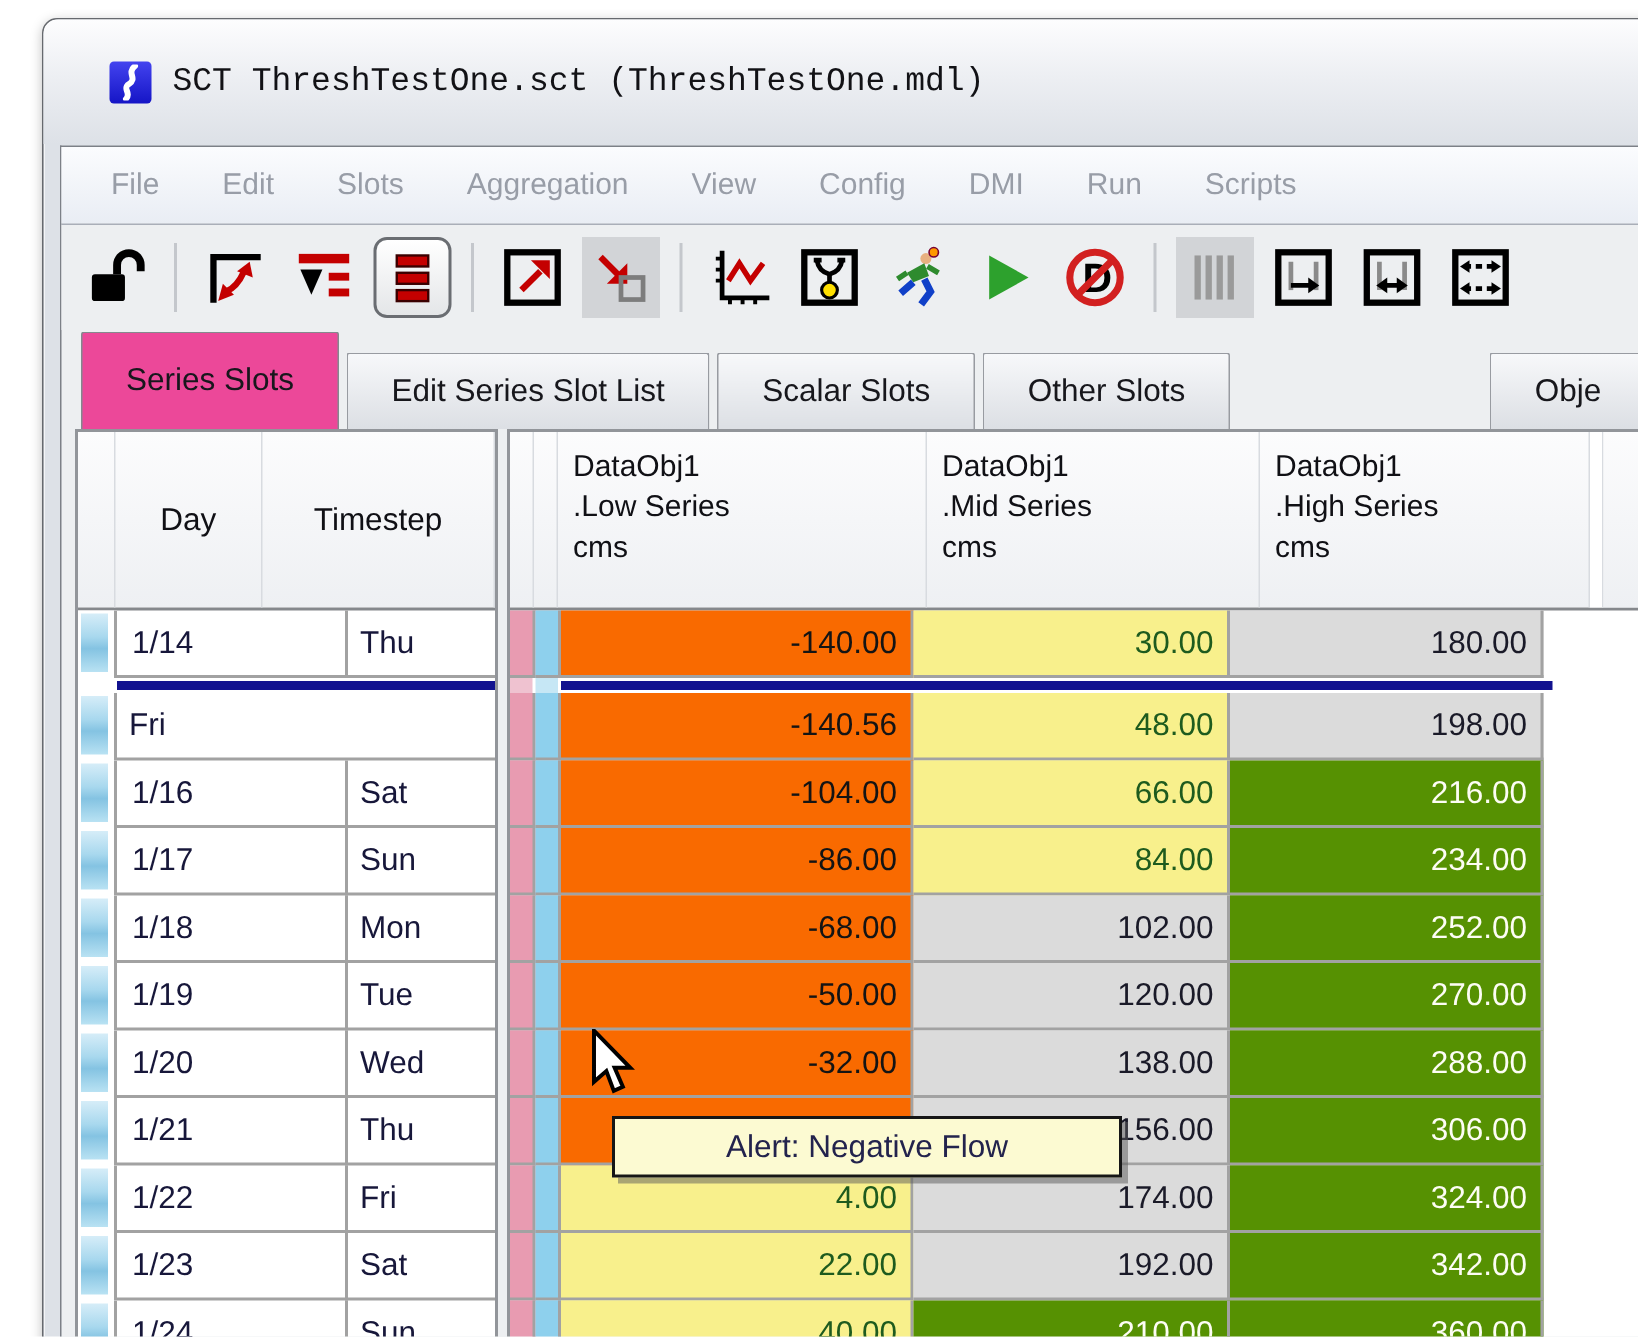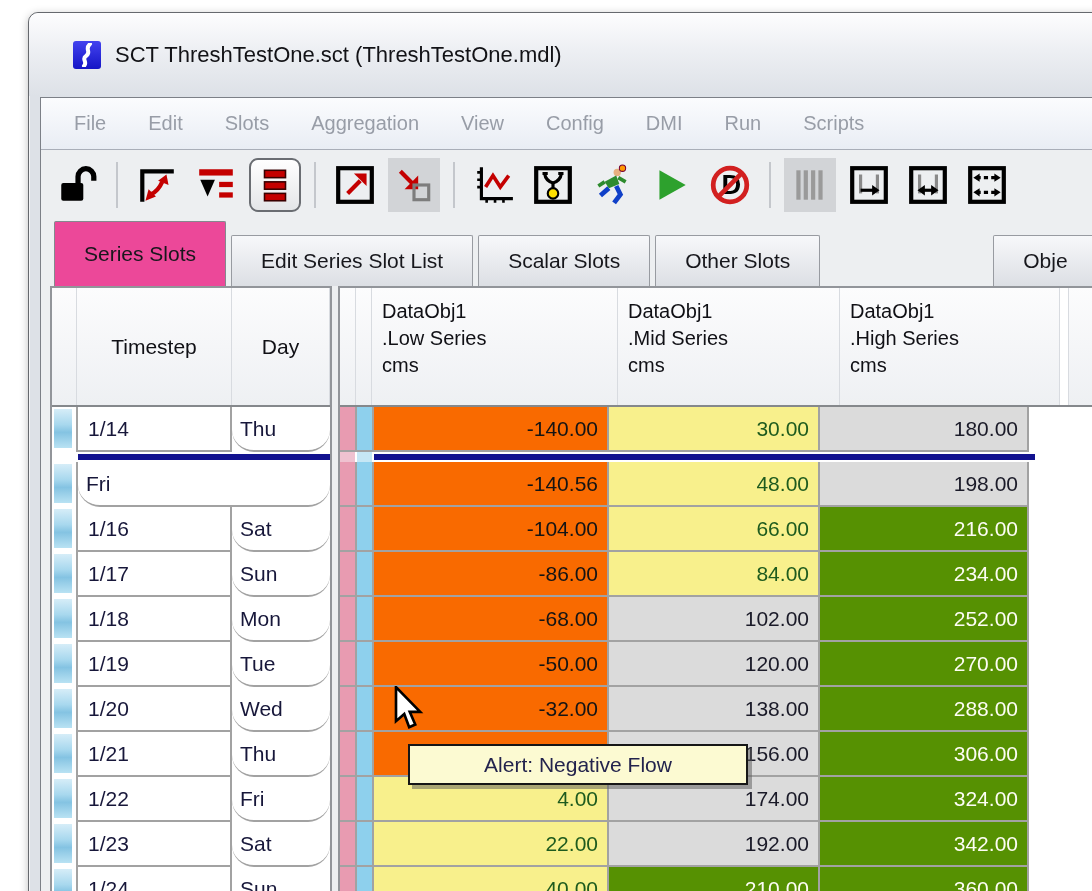--- a/index.html
+++ b/index.html
@@ -7,21 +7,21 @@
         font-family:"Liberation Sans",sans-serif;}
   
   .window{position:absolute;left:28px;top:12px;width:1215px;height:1070px;
           background:#dde1e7;border:1px solid #66696e;border-radius:10px 10px 0 0;
           box-shadow:inset 0 1px 0 #fff, inset 1px 0 0 #f4f5f7, 0 2px 8px rgba(0,0,0,.25);}
   .titlebar{height:83px;display:flex;align-items:center;padding-left:44px;gap:14px;
             background:linear-gradient(180deg,#fdfdfe 0%,#edeff3 45%,#dde1e7 100%);
             border-radius:10px 10px 0 0;}
   .app-icon{width:28px;height:28px;border-radius:3px;flex:0 0 auto;
             background:linear-gradient(180deg,#4343ef,#1515c6);display:flex;align-items:center;justify-content:center;}
-  .title-text{font-size:22px;color:#121216;white-space:nowrap;}
+  .title-text{font-size:22px;color:#121216;white-space:nowrap;font-family:Liberation Mono, monospace;}
   .content{position:absolute;left:11px;right:11px;top:84px;bottom:0;background:#edeff1;
            border:1px solid #7c8087;border-bottom:none;}
   
   .menubar{height:51px;background:linear-gradient(180deg,#fbfcfe,#e9edf4);
            border-bottom:1px solid #a9aeb8;display:flex;align-items:center;padding-left:12px;}
   .menu-item{padding:0 21px;font-size:20px;color:#989da7;}
   
   .toolbar{height:70px;display:flex;align-items:center;padding-left:10px;gap:7px;background:#edeff1;}
   .tbtn{width:52px;height:54px;display:flex;align-items:center;justify-content:center;flex:0 0 auto;background:transparent;border:none;padding:0;}
   .tbtn svg{width:42px;height:42px;}
@@ -54,21 +54,21 @@
   .phcol span{display:block;white-space:nowrap;}
   .w0{width:235px;} .w1{width:211px;} .w2{width:209px;}
   
   .prow{display:flex;height:45px;box-sizing:border-box;}
   .marker-cell{width:24px;position:relative;background:#fff;border-right:2px solid #a2a2a2;flex:0 0 auto;}
   .marker-block{position:absolute;left:2px;top:2px;bottom:4px;width:18px;
       background:linear-gradient(180deg,#d6edf8 0%,#a8d8ee 40%,#84c3e2 60%,#b9e2f3 100%);}
   .ts-cell{width:154px;border-right:2px solid #a2a2a2;border-bottom:2px solid #a2a2a2;
            font-size:21px;color:#17173a;padding-left:10px;display:flex;align-items:center;box-sizing:border-box;flex:0 0 auto;}
   .day-cell{flex:1;border-bottom:2px solid #a2a2a2;font-size:21px;color:#17173a;
-            padding-left:8px;display:flex;align-items:center;box-sizing:border-box;border-radius:22px;}
+            padding-left:8px;display:flex;align-items:center;box-sizing:border-box;}
   .pink-cell{width:15px;background:#E89BB1;border-right:2px solid #a2a2a2;border-bottom:2px solid #a2a2a2;box-sizing:content-box;flex:0 0 auto;}
   .blue-cell{width:15px;background:#8ED0ED;border-right:2px solid #a2a2a2;border-bottom:2px solid #a2a2a2;flex:0 0 auto;}
   .val-cell{border-right:2px solid #a2a2a2;border-bottom:2px solid #a2a2a2;font-size:21px;
             display:flex;align-items:center;justify-content:flex-end;padding-right:9px;box-sizing:border-box;flex:0 0 auto;}
   .c-orange{background:#F96A00;color:#141414;}
   .c-yellow{background:#F8F08C;color:#1E5B1E;}
   .c-gray{background:#DBDBDB;color:#1a1a28;text-align:right;}
   .c-green{background:#569102;color:#fdfdf4;}
   .divrow{height:10px;position:relative;background:#fff;}
   .bar{position:absolute;top:2px;height:6px;background:#12128F;}
@@ -249,22 +249,22 @@
           <div class="tab">Other Slots</div>
           <div class="tab-spacer"></div>
           <div class="tab">Obje</div>
         </div>
 
       <div class="table-area">
 
         <div class="panel left">
           <div class="phead">
             <div class="phcell ph-marker"></div>
+            <div class="phcell ph-day">Day</div>
             <div class="phcell ph-ts">Timestep</div>
-            <div class="phcell ph-day">Day</div>
           </div>
           <div id="left-rows">
               <div class="prow">
                 <div class="marker-cell">
                   <div class="marker-block"></div>
                 </div>
                 <div class="ts-cell">1/14</div>
                 <div class="day-cell">Thu</div>
               </div>
               <div class="divrow">

